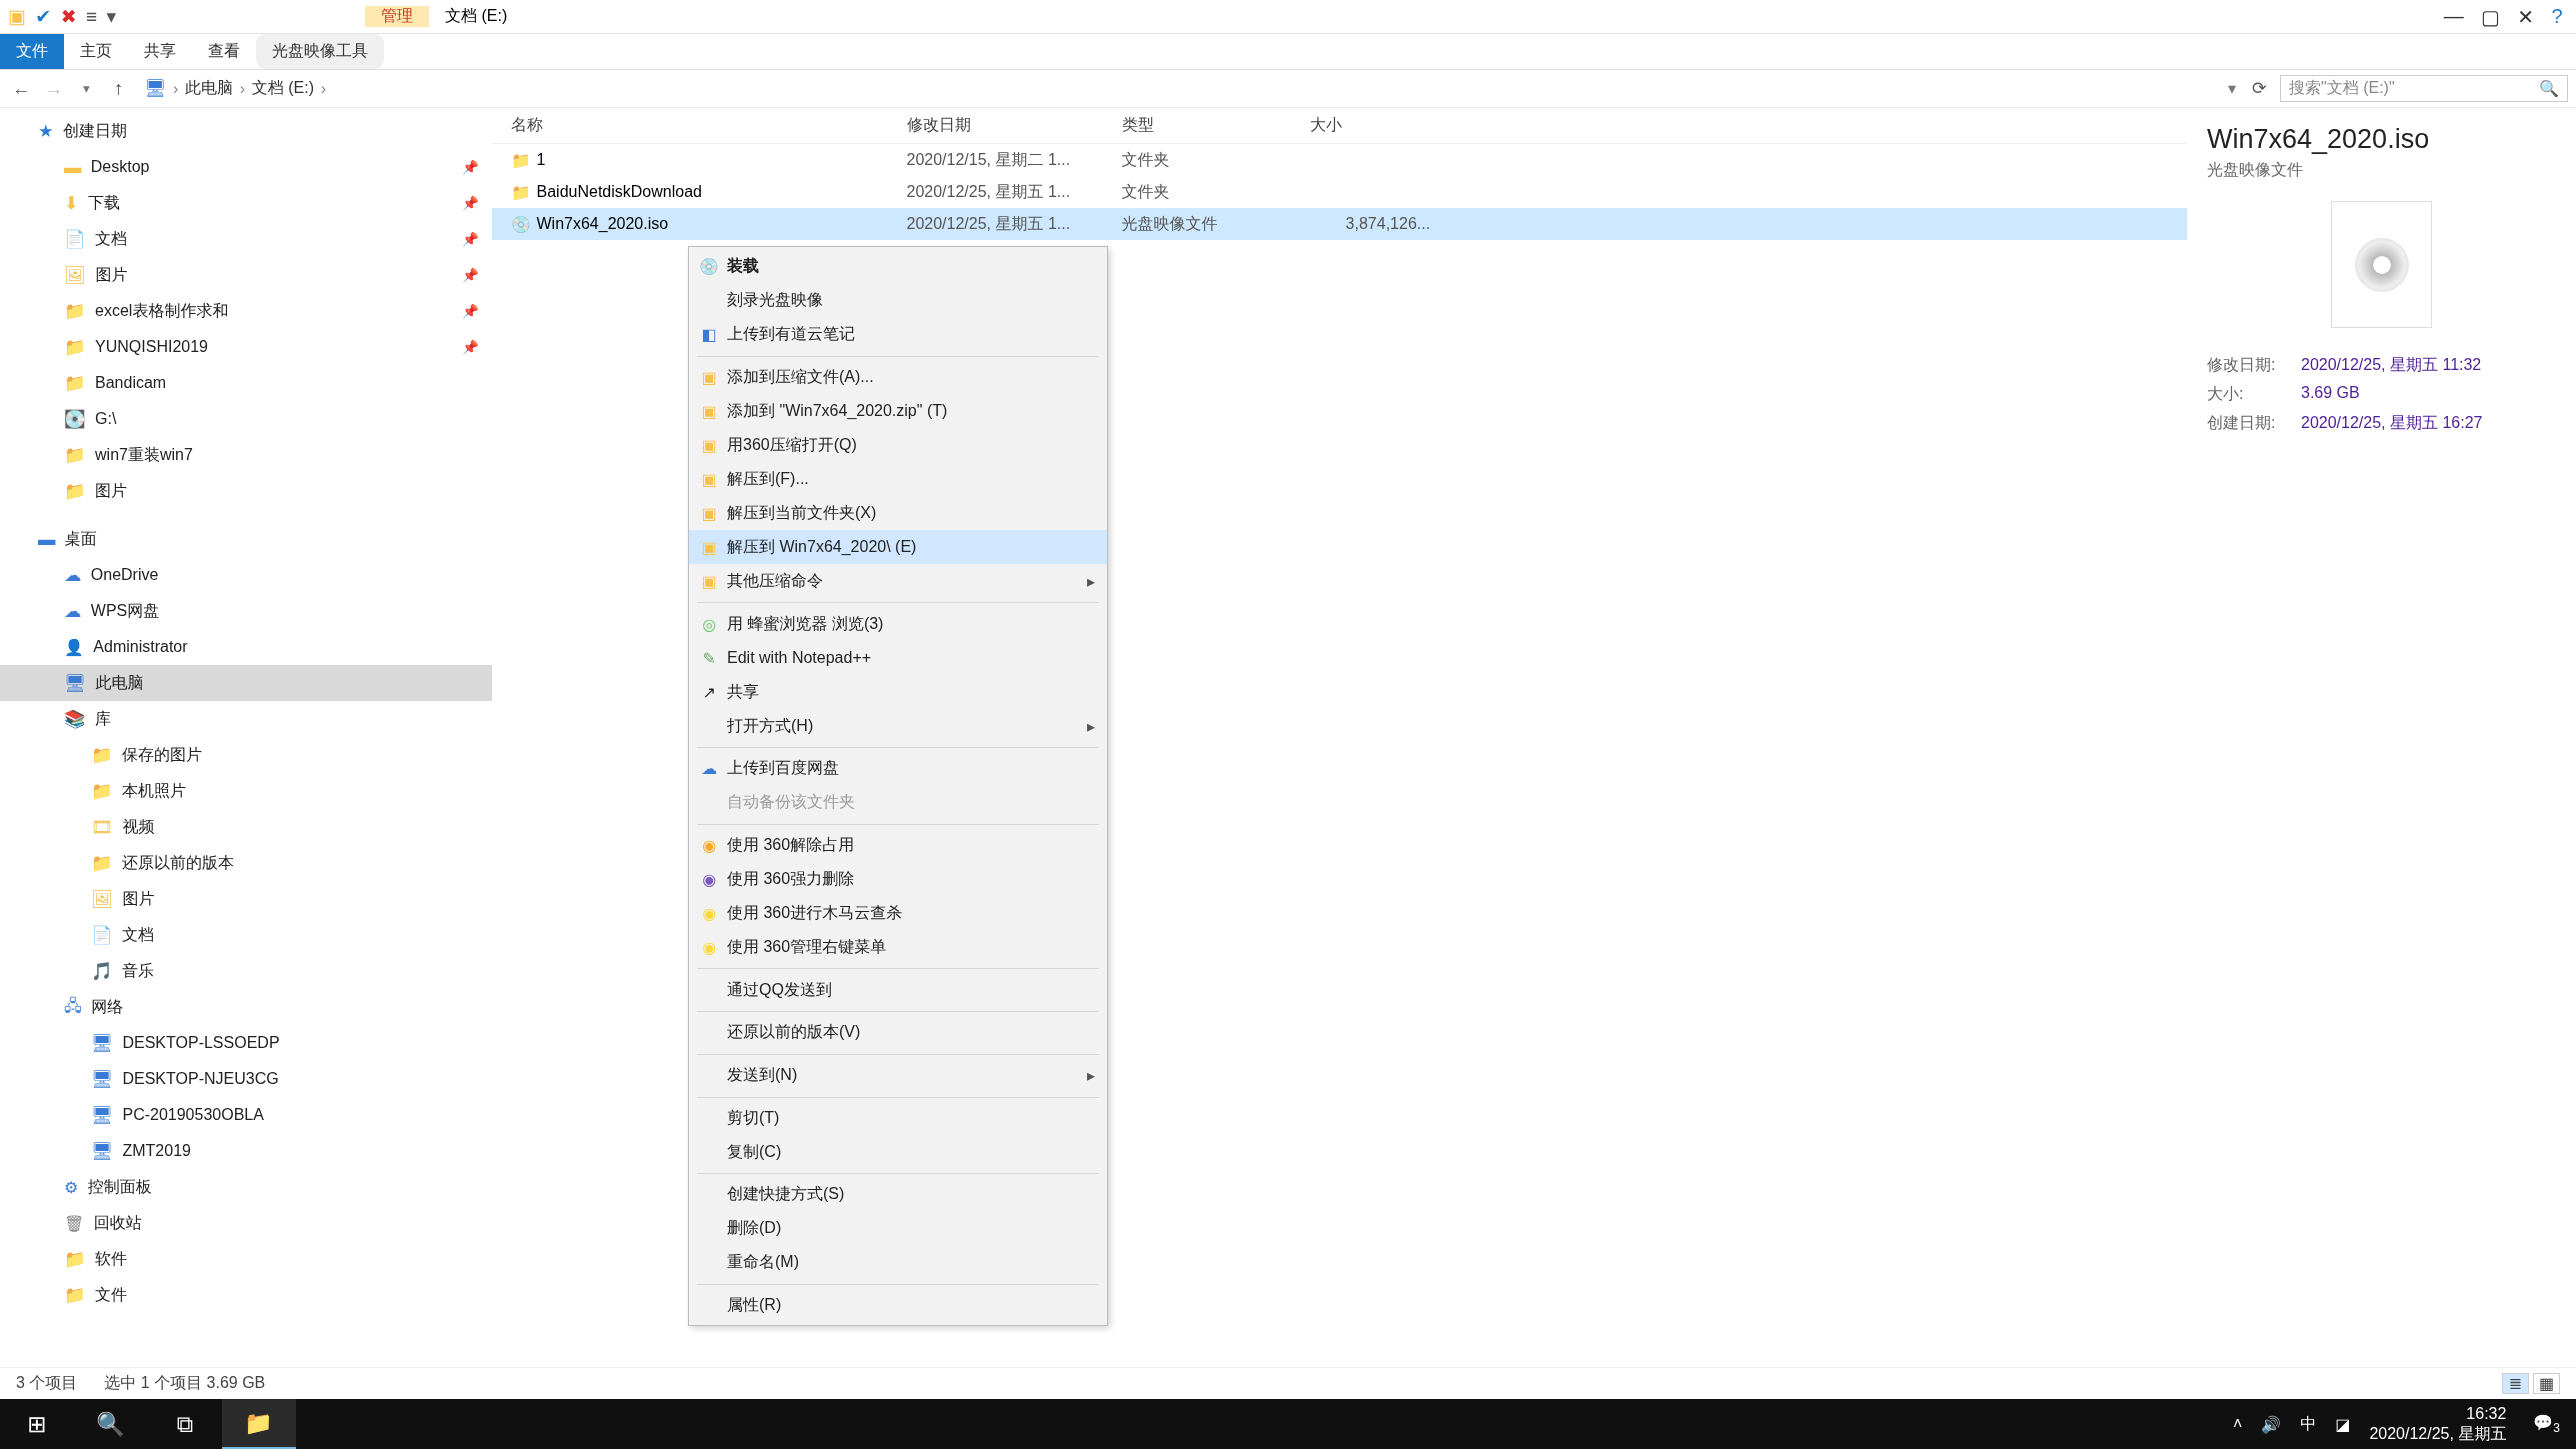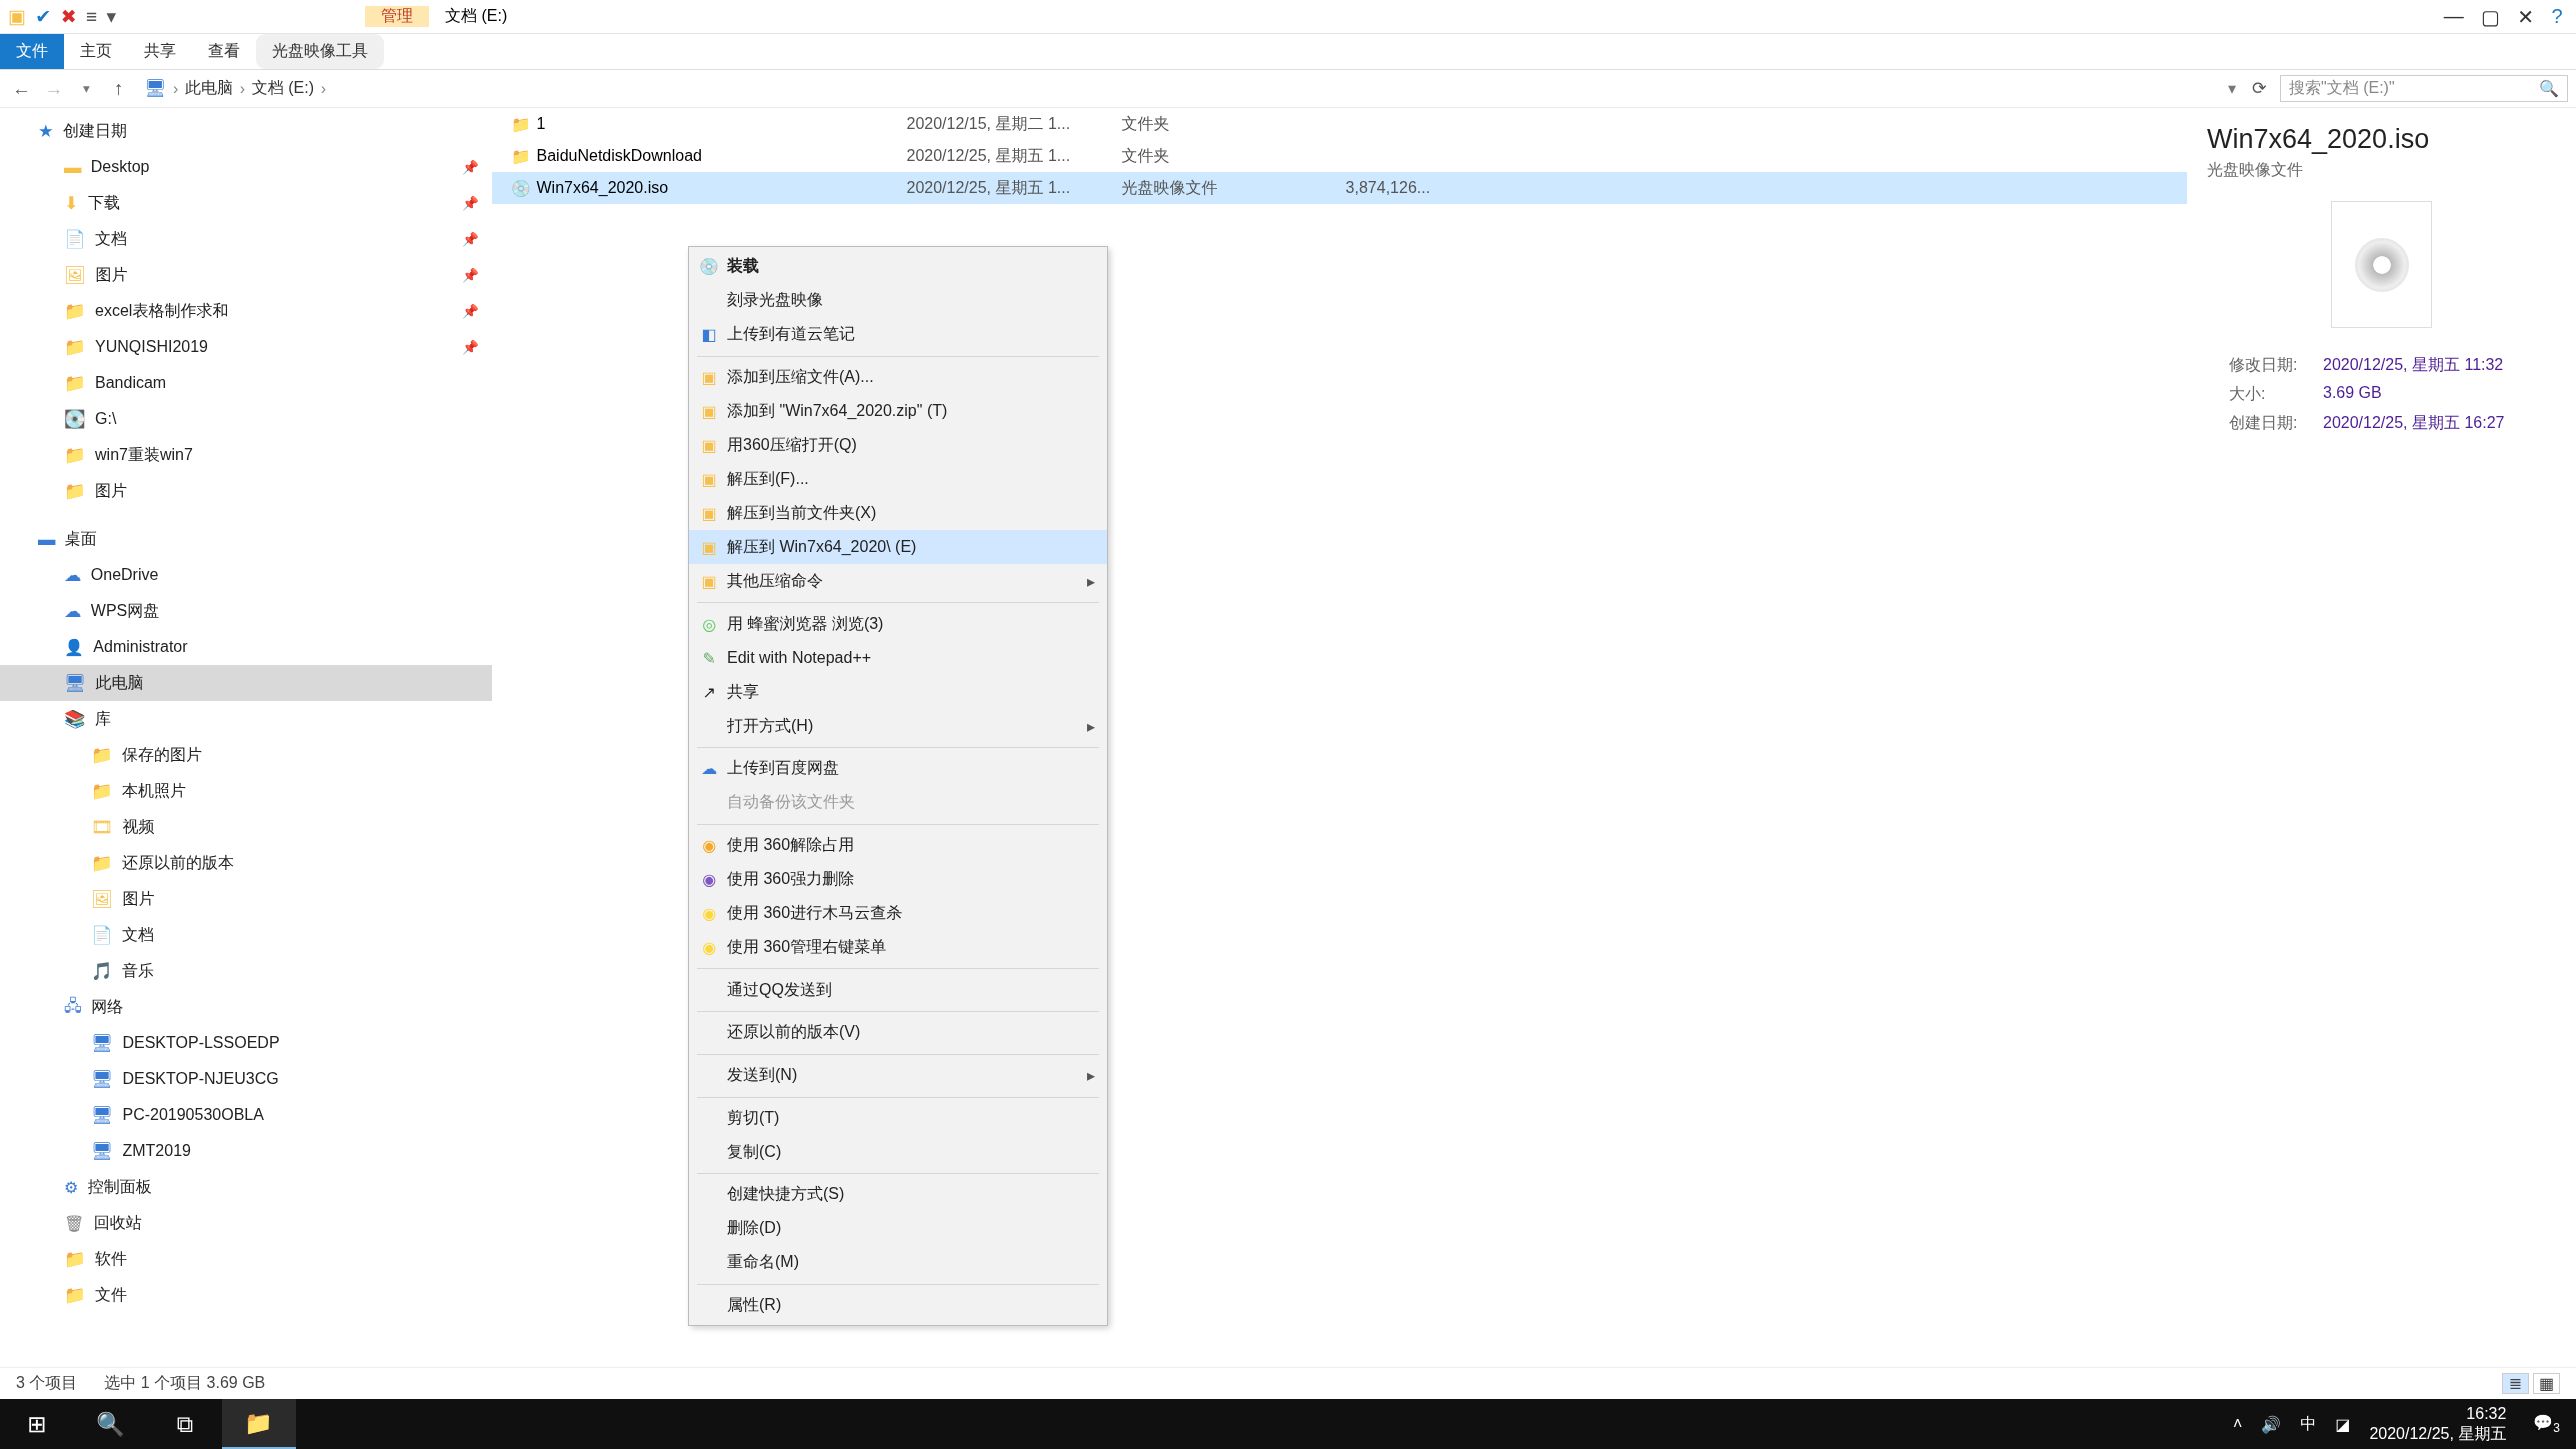--- a/index.html
+++ b/index.html
@@ -69,21 +69,21 @@
   .mi .micon { position: absolute; left: 9.4px; width: 21.5px; text-align:center; }
   .mi .arrow { margin-left: auto; margin-right: 12px; color: #555; }
   .msep { height: 0.7px; background: #d6d6d6; margin: 4px 8px; }
 
   
   .details { width: 389px; padding: 16px 20px; }
   .details .fname { font-size: 27px; font-weight: 400; color: #222; margin-bottom: 5.4px; }
   .details .ftype { color: #666; margin-bottom: 20px; }
   .thumb { width: 101px; height: 127px; border: 0.7px solid #ddd; margin: 0 auto 27px; display:flex; align-items:center; justify-content:center; background:#fff; }
   .thumb .disc { width: 54px; height:54px; border-radius:50%; background: radial-gradient(circle,#fff 22%,#bbb 24%,#eee 60%,#ccc 100%); }
-  .proprow { display:flex; margin-bottom: 8px; margin-left: 22px; }
+  .proprow { display:flex; margin-bottom: 8px; }
   .proprow .k { width: 94px; color:#666; }
   .proprow .v { color:#4c1d95; }
 
   
   .status { position:absolute; bottom: 50px; left:0; right:0; height: 32px; display:flex; align-items:center; padding: 8px 16px; gap: 27px; color:#444; border-top:0.7px solid #eee; }
   .status .viewbtns { margin-left:auto; display:flex; gap:4px; }
   .status .vb { width:27px; height:21.5px; border:0.7px solid #ccc; display:flex; align-items:center; justify-content:center; }
   .status .vb.active { background:#d0e7ff; }
 
   
@@ -287,20 +287,26 @@
         <span class="fld-yellow">📁</span>
         <span class="txt">软件</span>
       </div>
     <div class="tree-item l2">
         <span class="fld-yellow">📁</span>
         <span class="txt">文件</span>
       </div>
   </div>
 
   <div class="filepane">
+    <div class="cols">
+      <div class="c-name">名称</div>
+      <div class="c-date">修改日期</div>
+      <div class="c-type">类型</div>
+      <div class="c-size">大小</div>
+    </div>
     <div class="row">
       <span class="ico">📁</span>
       <span class="name">1</span>
       <span class="date">2020/12/15, 星期二 1...</span>
       <span class="type">文件夹</span>
       <span class="size"></span>
     </div>
     <div class="row">
       <span class="ico">📁</span>
       <span class="name">BaiduNetdiskDownload</span>

